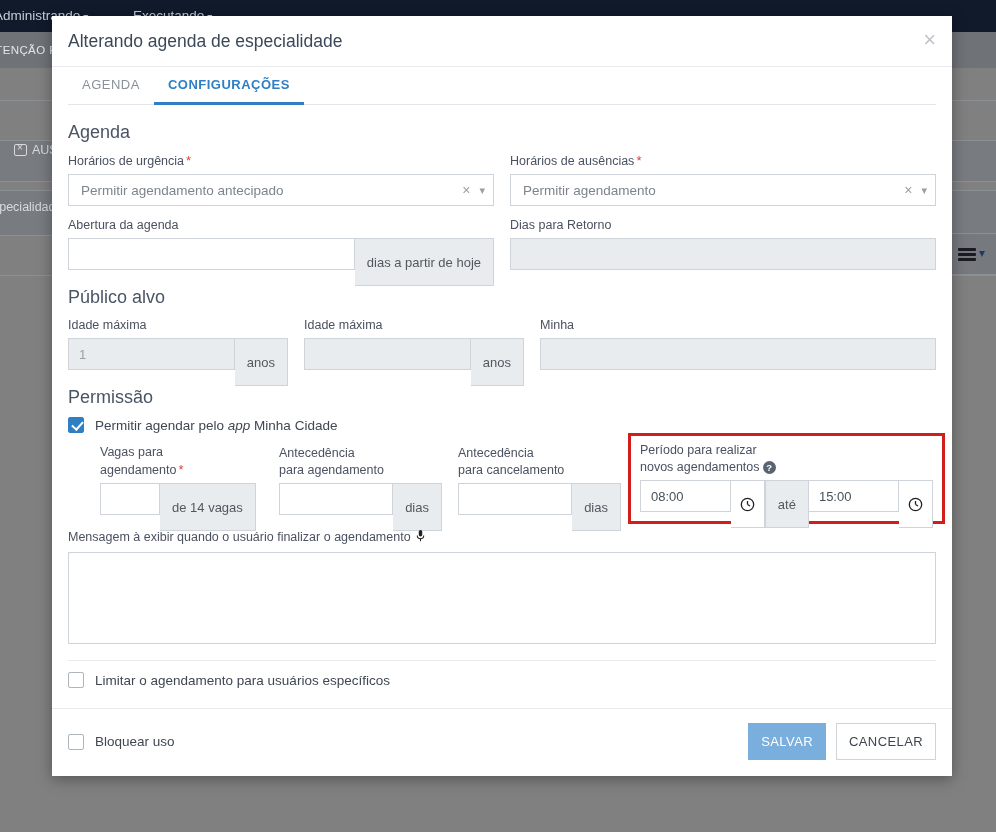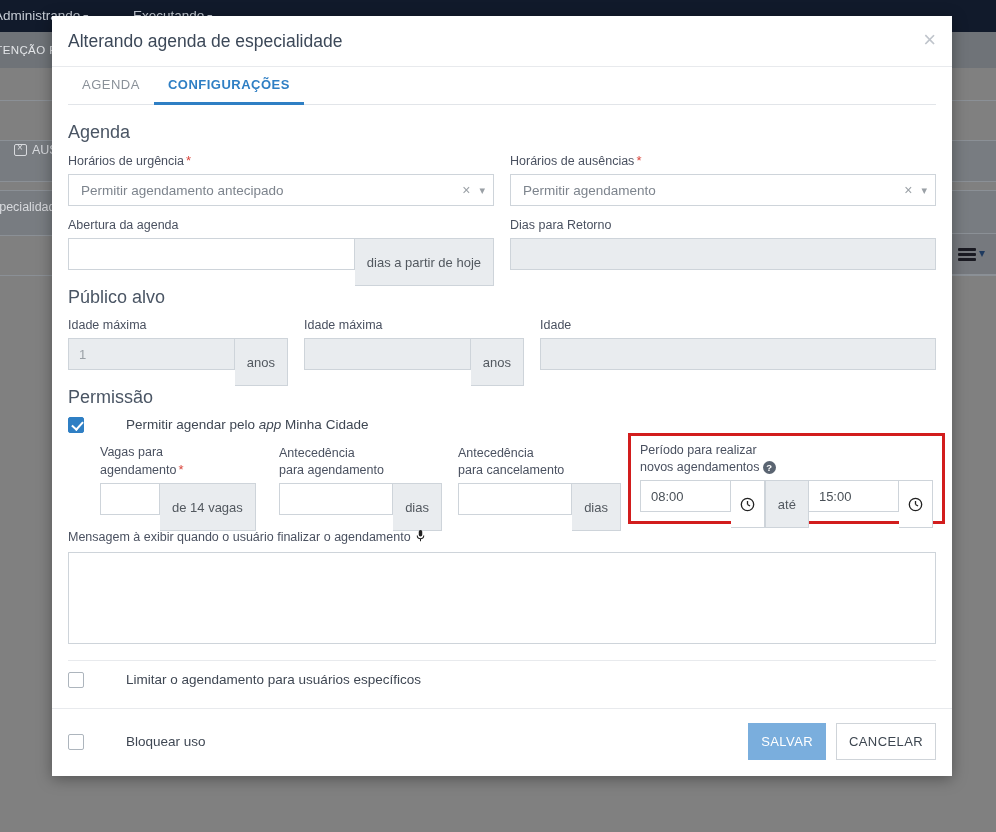--- a/index.html
+++ b/index.html
@@ -119,21 +119,21 @@
   .select-box {
     height: 32px; border: 1px solid #ced4da; background: #fff;
     display: flex; align-items: center; padding: 0 8px 0 12px;
     font-size: 13.5px; color: #7d848d;
   }
   .select-box .val { flex: 1 1 auto; }
   .select-clear { color: #9aa0a6; font-size: 14px; padding: 0 7px; }
   .select-caret { color: #9aa0a6; font-size: 11px; padding-left: 2px; }
 
   
-  .cb-row { display: flex; align-items: flex-start; margin: 6px 0; gap: 31px; }
+  .cb-row { display: flex; align-items: center; margin: 6px 0; }
   .cb {
     width: 16px; height: 16px; border: 1px solid #adb5bd; background: #fff;
     border-radius: 2px; flex: 0 0 16px; position: relative;
   }
   .cb.checked { background: #2f7fc4; border-color: #2f7fc4; }
   .cb.checked:after {
     content: ""; position: absolute; left: 4.5px; top: 1px;
     width: 5px; height: 9px; border: solid #fff; border-width: 0 2px 2px 0;
     transform: rotate(42deg);
   }
@@ -277,21 +277,21 @@
         </div>
       </div>
       <div style="flex:0 0 220px;">
         <div class="field-label">Idade máxima</div>
         <div class="ctl">
           <input class="inp" disabled="" placeholder="" style="">
           <div class="addon">anos</div>
         </div>
       </div>
       <div style="flex:1 1 0;">
-        <div class="field-label">Idade</div>
+        <div class="field-label">Minha</div>
         <div class="ctl">
           <input class="inp" disabled="" placeholder="" style="">
         </div>
       </div>
     </div>
 
     <div class="section-title">Permissão</div>
 
     <div class="cb-row">
       <div class="cb checked"></div>

